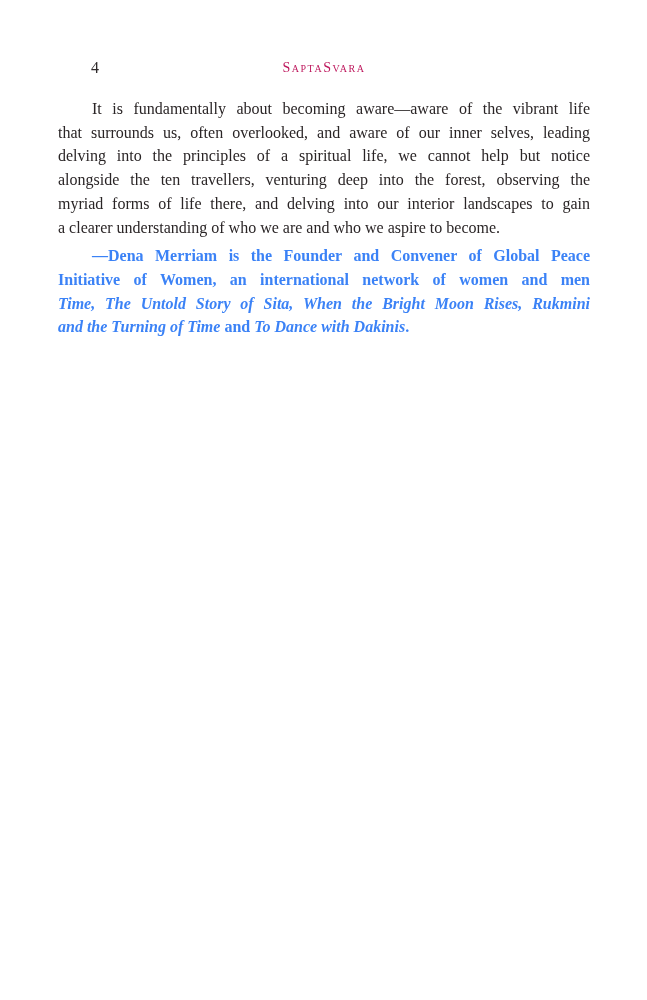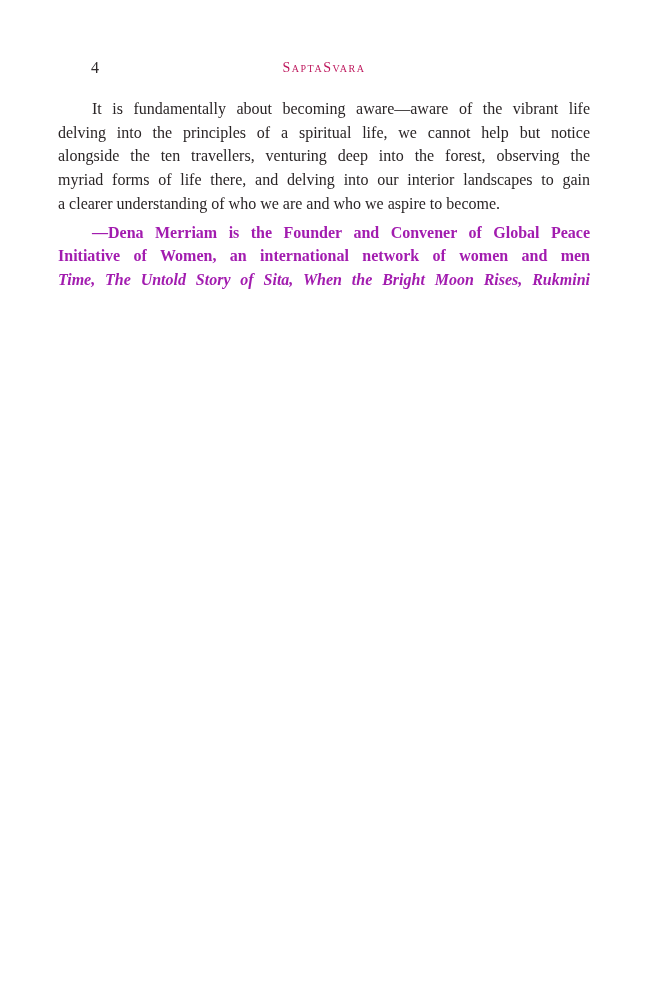--- a/index.html
+++ b/index.html
@@ -49,39 +49,41 @@
     text-align: left;
   }
   .line.fill {
     text-align: justify;
     text-align-last: justify;
     -moz-text-align-last: justify;
   }
   .line.indent { text-indent: 34px; }
   .paragraph.bold .line {
     font-weight: bold;
-    color: #a21caf;
+    color: #3b82f6;
   }
   .italic { font-style: italic; }
 </style>
 </head>
 <body>
 
 <div class="page">
   <div class="running-header">
     <span class="page-number">4</span>
     <div class="header-title">SaptaSvara</div>
   </div>
   <div class="page-body">
       <div class="paragraph regular">
         <div class="line fill indent"><span>It is fundamentally about becoming aware—aware of the vibrant life</span></div>
+        <div class="line fill"><span>that surrounds us, often overlooked, and aware of our inner selves, leading</span></div>
         <div class="line fill"><span>delving into the principles of a spiritual life, we cannot help but notice</span></div>
         <div class="line fill"><span>alongside the ten travellers, venturing deep into the forest, observing the</span></div>
         <div class="line fill"><span>myriad forms of life there, and delving into our interior landscapes to gain</span></div>
         <div class="line"><span>a clearer understanding of who we are and who we aspire to become.</span></div>
       </div>
       <div class="paragraph bold">
         <div class="line fill indent"><span>—Dena Merriam is the Founder and Convener of Global Peace</span></div>
         <div class="line fill"><span>Initiative of Women, an international network of women and men</span></div>
         <div class="line fill"><span class="italic">Time, The Untold Story of Sita, When the Bright Moon Rises, Rukmini</span></div>
+        <div class="line"><span class="italic">and the Turning of Time</span><span> and </span><span class="italic">To Dance with Dakinis</span><span>.</span></div>
       </div>
     </div>
 </div>
 
 </body></html>

